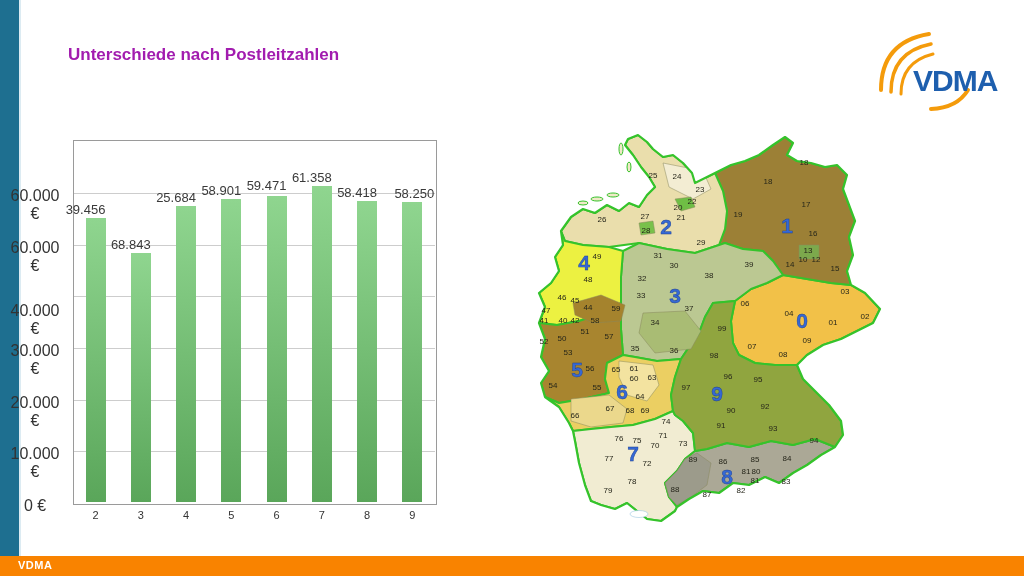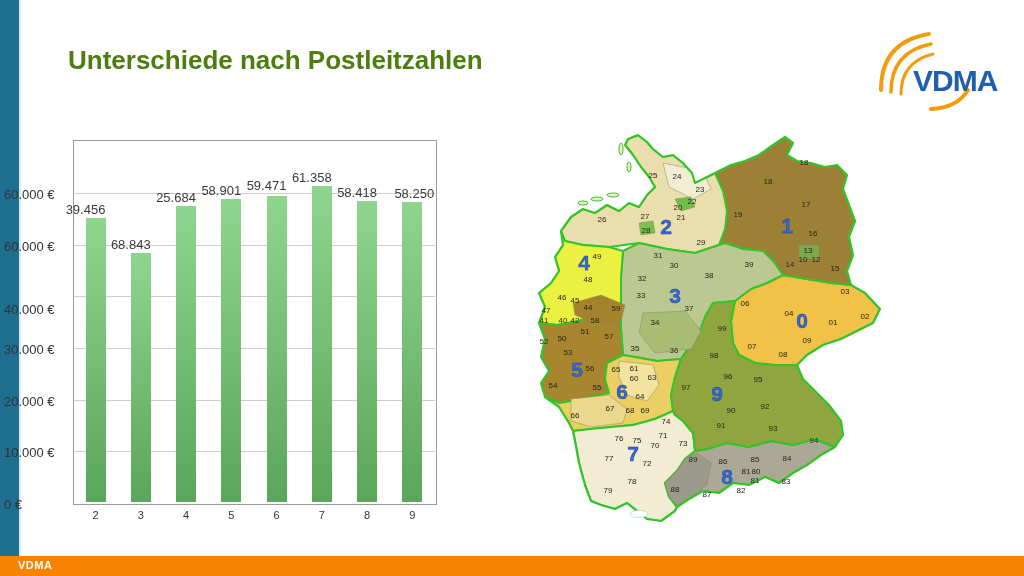--- a/index.html
+++ b/index.html
@@ -1,26 +1,26 @@
 <!DOCTYPE html>
 <html><head>
 <meta charset="utf-8">
 <style>
   html,body{margin:0;padding:0;background:#fff;}
   #slide{position:relative;width:1024px;height:576px;background:#fff;overflow:hidden;
          font-family:"Liberation Sans",sans-serif;}
   #left-bar{position:absolute;left:0;top:0;width:19px;height:557px;background:#1E6F90;}
   #left-bar-gap{position:absolute;left:19px;top:0;width:2px;height:557px;background:#dcebf2;}
-  #page-title{position:absolute;left:68px;top:45px;font-size:26px;font-weight:bold;color:#4d7c0f;}
+  #page-title{position:absolute;left:68px;top:45px;font-size:17px;font-weight:bold;color:#a21caf;}
   #logo{position:absolute;left:875px;top:28px;width:140px;height:84px;}
   #chart-layer{position:absolute;left:0;top:0;width:1024px;height:576px;}
   .gridline{position:absolute;height:1px;background:#cdcdcd;}
   .plot-border{position:absolute;border:1px solid #9a9a9a;background:transparent;}
   .bar{position:absolute;background:linear-gradient(#8FD58F,#5AA65A);}
-  .ytick{position:absolute;width:62px;text-align:left;font-size:13px;color:#333;}
+  .ytick{position:absolute;width:62px;text-align:center;font-size:16px;color:#333;}
   .xtick{position:absolute;width:40px;text-align:center;font-size:11px;color:#333;}
   .bar-value{position:absolute;width:60px;text-align:left;font-size:13px;color:#3a3a3a;}
   #map-box{position:absolute;left:535px;top:133px;width:350px;height:392px;}
   #caption{position:absolute;left:90px;top:523px;width:740px;text-align:center;
            font-size:18px;color:#1B7AA0;}
   #footer-bar{position:absolute;left:0;top:556px;width:1024px;height:20px;background:#F98300;}
   #footer-label{position:absolute;left:18px;top:3px;font-size:11px;font-weight:bold;
                 color:#fff;letter-spacing:0.5px;}
   .map-label{font-size:8px;fill:#26261a;}
   .zone-digit{font-size:21px;font-weight:bold;fill:#3568D4;stroke:#1c3f8f;stroke-width:0.4px;}

